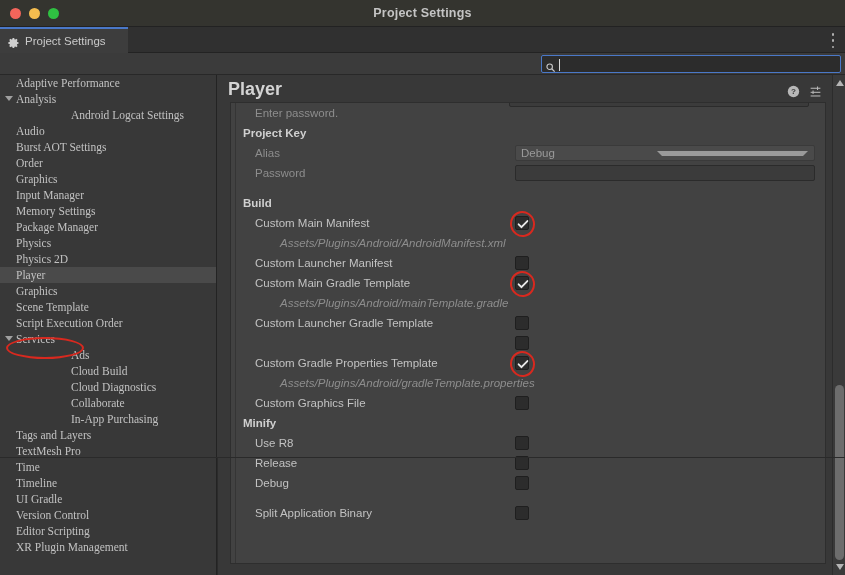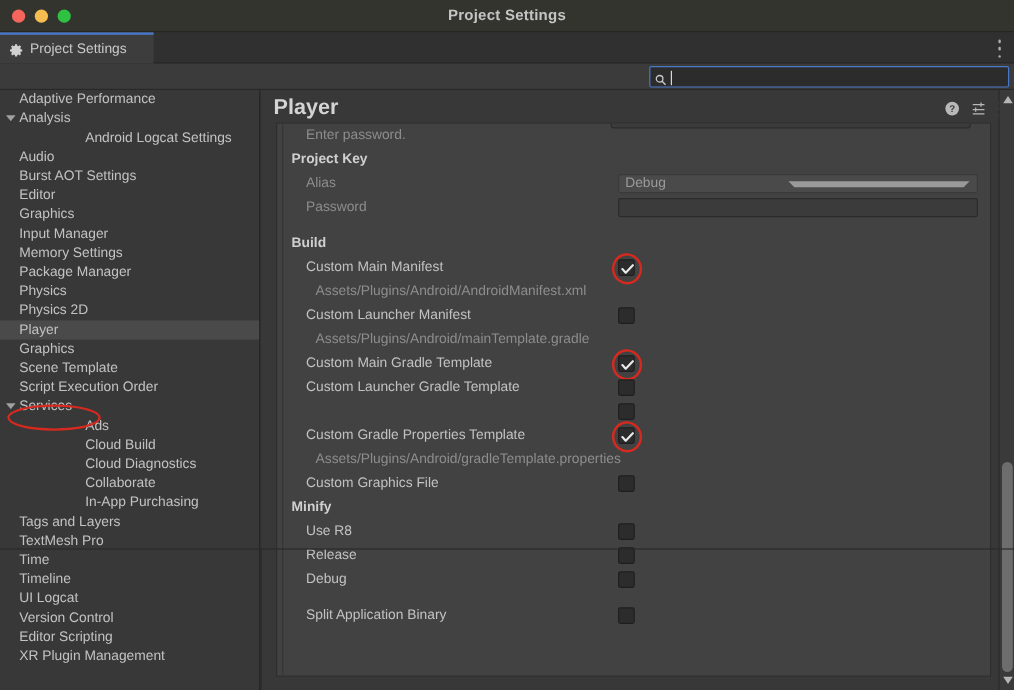--- a/index.html
+++ b/index.html
@@ -86,20 +86,21 @@
     background: #383838;
     border-right: 1px solid #232323;
     overflow: hidden;
   }
   .nav-item {
     position: relative;
     height: 16px; line-height: 16px;
     font-size: 11.5px; color: #c2c2c2;
     white-space: nowrap;
     padding-left: 16px;
+    font-family: Liberation Serif, serif;
   }
   .nav-item.indent1 { padding-left: 30px; margin-left: 41px; }
   .nav-item.selected { background: #4a4a4a; }
   .nav-arrow {
     position: absolute; left: 5px; top: 5px;
     width: 0; height: 0;
     border-left: 4px solid transparent;
     border-right: 4px solid transparent;
     border-top: 5px solid #a0a0a0;
   }
@@ -148,21 +149,21 @@
 
   .row { position: relative; height: 20px; }
   .lbl {
     position: absolute; top: 0; line-height: 20px;
     font-size: 11.5px; color: #c2c2c2; white-space: nowrap;
   }
   .lbl.bold { font-weight: bold; color: #d0d0d0; }
   .lbl.dim { color: #8d8d8d; }
   .ind0 { left: 6px; }
   .ind1 { left: 18px; }
-  .ind2 { left: 26px; }
+  .ind2 { left: 43px; font-style: italic; }
 
   .cb {
     position: absolute; left: 278px; top: 3px;
     width: 14px; height: 14px;
     background: #2c2c2c;
     border: 1px solid #1f1f1f; border-radius: 2px;
   }
   .cb svg { display: block; width: 14px; height: 14px; }
 
   .dropdown {
@@ -264,42 +265,42 @@
     </div>
   </div>
 
   <div class="sidebar">
     <div id="nav-list">
         <div class="nav-item"><span>Adaptive Performance</span></div>
         <div class="nav-item"><span class="nav-arrow"></span><span>Analysis</span></div>
         <div class="nav-item indent1"><span>Android Logcat Settings</span></div>
         <div class="nav-item"><span>Audio</span></div>
         <div class="nav-item"><span>Burst AOT Settings</span></div>
-        <div class="nav-item"><span>Editor</span></div>
+        <div class="nav-item"><span>Order</span></div>
         <div class="nav-item"><span>Graphics</span></div>
         <div class="nav-item"><span>Input Manager</span></div>
         <div class="nav-item"><span>Memory Settings</span></div>
         <div class="nav-item"><span>Package Manager</span></div>
         <div class="nav-item"><span>Physics</span></div>
         <div class="nav-item"><span>Physics 2D</span></div>
         <div class="nav-item selected"><span>Player</span></div>
         <div class="nav-item"><span>Graphics</span></div>
         <div class="nav-item"><span>Scene Template</span></div>
         <div class="nav-item"><span>Script Execution Order</span></div>
         <div class="nav-item"><span class="nav-arrow"></span><span>Services</span></div>
         <div class="nav-item indent1"><span>Ads</span></div>
         <div class="nav-item indent1"><span>Cloud Build</span></div>
         <div class="nav-item indent1"><span>Cloud Diagnostics</span></div>
         <div class="nav-item indent1"><span>Collaborate</span></div>
         <div class="nav-item indent1"><span>In-App Purchasing</span></div>
         <div class="nav-item"><span>Tags and Layers</span></div>
         <div class="nav-item"><span>TextMesh Pro</span></div>
         <div class="nav-item"><span>Time</span></div>
         <div class="nav-item"><span>Timeline</span></div>
-        <div class="nav-item"><span>UI Logcat</span></div>
+        <div class="nav-item"><span>UI Gradle</span></div>
         <div class="nav-item"><span>Version Control</span></div>
         <div class="nav-item"><span>Editor Scripting</span></div>
         <div class="nav-item"><span>XR Plugin Management</span></div>
       </div>
 
     <div class="anno" style="left:6px; top:262px; width:78px; height:22px;"></div>
   </div>
 
   <div class="main">
     <div class="panel-title">Player</div>
@@ -361,32 +362,32 @@
             <span class="anno" style="left: 273px; top: -2px; width: 25px; height: 26px; transform: rotate(-12deg);"></span>
           </div>
           <div class="row">
             <span class="lbl ind2 dim">Assets/Plugins/Android/AndroidManifest.xml</span>
           </div>
           <div class="row">
             <span class="lbl ind1">Custom Launcher Manifest</span>
             <span class="cb"></span>
           </div>
           <div class="row">
-            <span class="lbl ind2 dim">Assets/Plugins/Android/mainTemplate.gradle</span>
-          </div>
-          <div class="row">
             <span class="lbl ind1">Custom Main Gradle Template</span>
             <span class="cb">
               <svg viewBox="0 0 16 16">
                 <path d="M3 8.3l3.2 3.4L13 4.6" fill="none" stroke="#e8e8e8" stroke-width="2.1" stroke-linecap="round" stroke-linejoin="round"></path>
               </svg>
             </span>
             <span class="anno" style="left: 273px; top: -2px; width: 25px; height: 26px; transform: rotate(-12deg);"></span>
           </div>
           <div class="row">
+            <span class="lbl ind2 dim">Assets/Plugins/Android/mainTemplate.gradle</span>
+          </div>
+          <div class="row">
             <span class="lbl ind1">Custom Launcher Gradle Template</span>
             <span class="cb"></span>
           </div>
           <div class="row">
             <span class="cb"></span>
           </div>
           <div class="row">
             <span class="lbl ind1">Custom Gradle Properties Template</span>
             <span class="cb">
               <svg viewBox="0 0 16 16">

